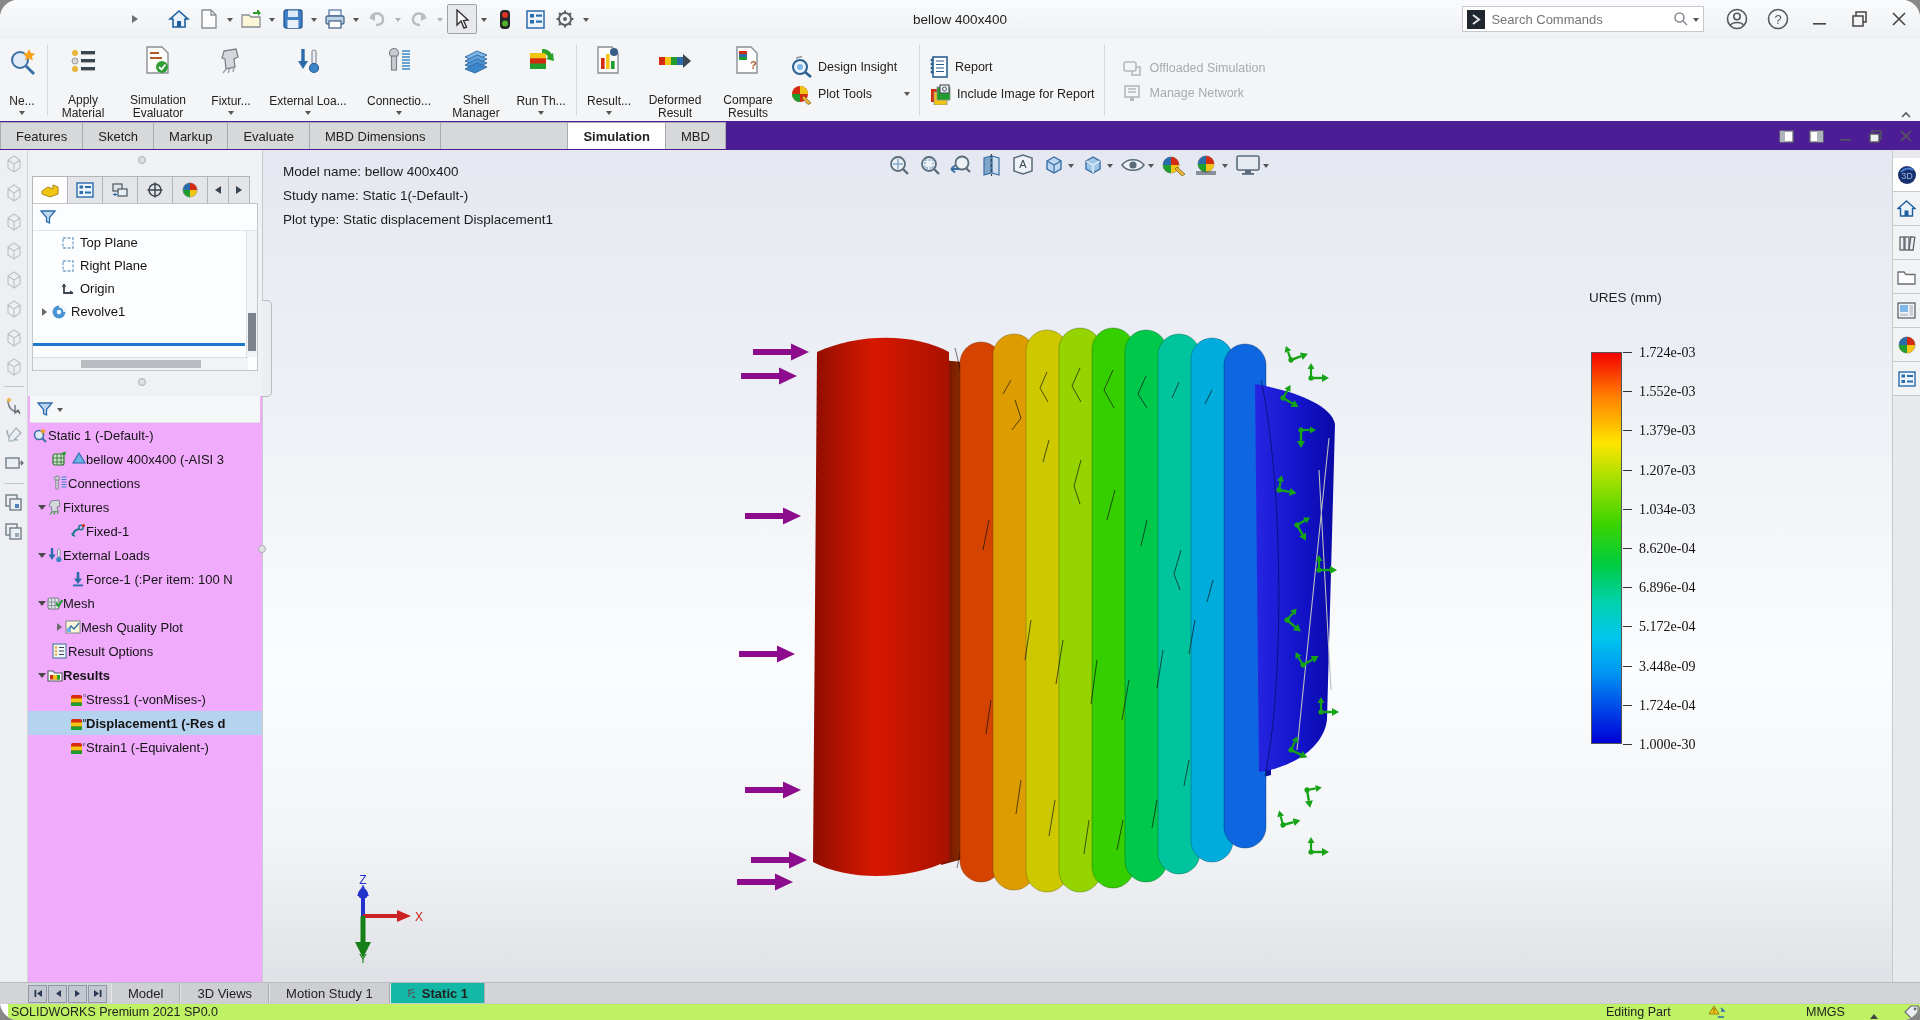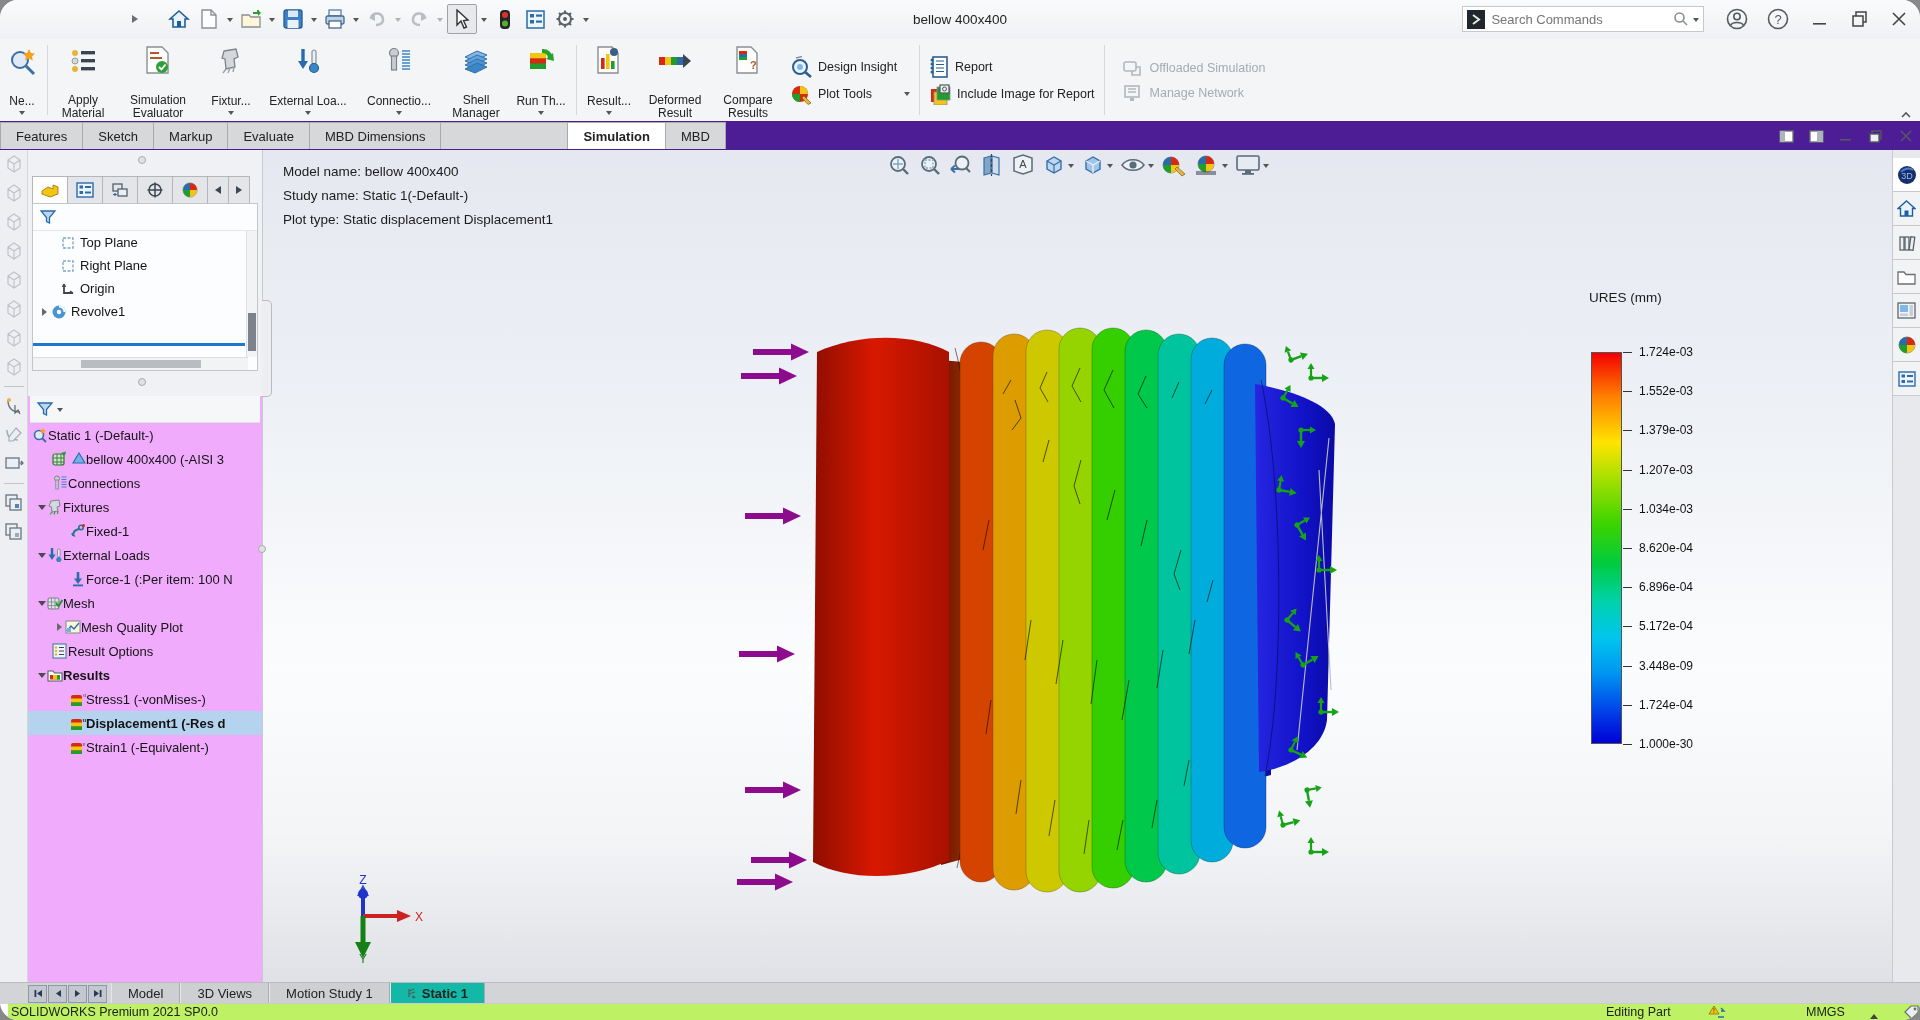--- a/index.html
+++ b/index.html
@@ -73,21 +73,21 @@
 
   
   .viewport{flex:1;position:relative;background:linear-gradient(180deg,#e5e8f0 0%,#edf0f5 30%,#fbfcfd 62%,#f4f5f7 82%,#dfe1e6 100%);overflow:hidden;}
   .hud{position:absolute;left:50%;top:3px;transform:translateX(-50%);display:flex;align-items:center;gap:7px;}
   .hudbtn{display:flex;align-items:center;gap:2px;}
   .info{position:absolute;left:20px;top:10px;font-size:13.5px;color:#1c1c1c;line-height:24px;}
   .legendtitle{position:absolute;left:1326px;top:140px;font-size:13.5px;color:#1c1c1c;}
   .lbar{position:absolute;left:1328px;top:202px;width:31px;height:392px;border:1px solid #555;box-sizing:border-box;
     background:linear-gradient(180deg,#f40000 0%,#ff7e00 11%,#ffe400 23%,#a8e000 32%,#3ad400 44%,#00cc3e 54%,#00d2ae 64%,#00c6ee 73%,#0096f2 82%,#0040e8 92%,#0000d6 100%);}
   .ltick{position:absolute;width:9px;height:1px;background:#333;}
-  .llab{position:absolute;left:1376px;font-size:12px;color:#111;}
+  .llab{position:absolute;left:1376px;font-size:14px;color:#111;font-family:Liberation Serif, serif;}
   .triad{position:absolute;left:74px;top:722px;}
 
   
   .taskpane{width:27px;background:#e7e9ed;border-left:1px solid #c7c9cc;display:flex;flex-direction:column;}
   .tpcell{height:33px;border-bottom:1px solid #c7c9cc;display:flex;align-items:center;justify-content:center;background:#f2f3f5;}
   .tpcell.active{background:#fff;}
   .tpcell.empty{flex:1;background:#e7e9ed;border-bottom:none;}
 
   
   .doctabs{position:absolute;left:0;top:982px;width:1920px;height:21px;background:#d2d4d7;border-top:1px solid #b9bbbe;display:flex;align-items:stretch;}

